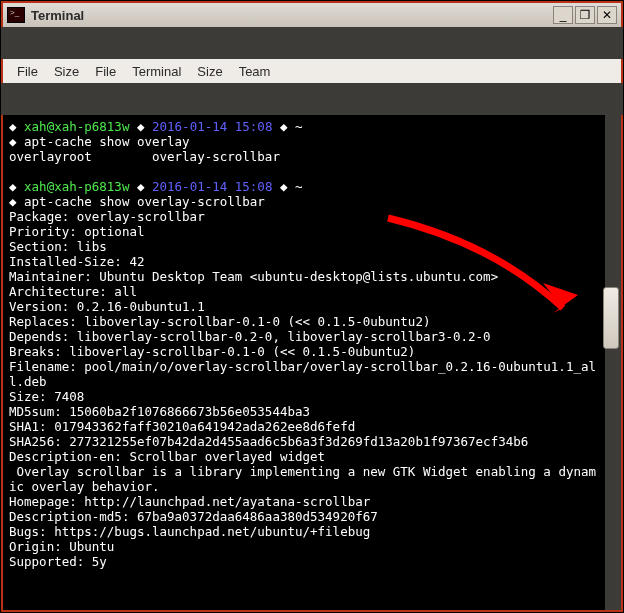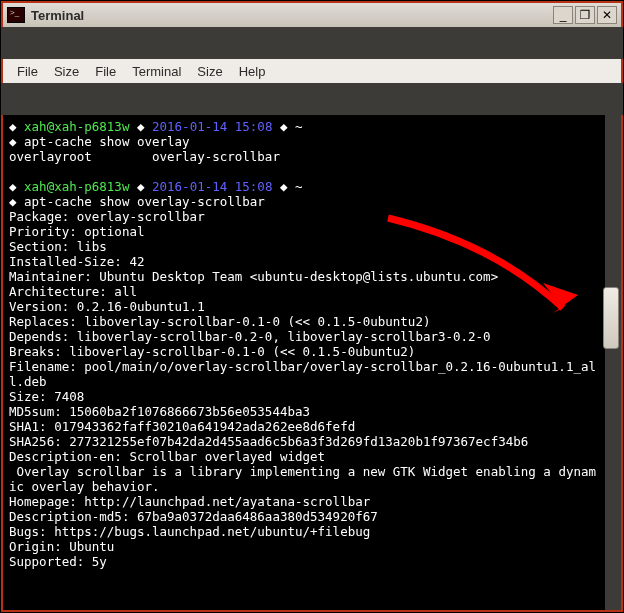--- a/index.html
+++ b/index.html
@@ -34,21 +34,21 @@
       <div class="tb-btn">✕</div>
     </div>
   </div>
 
   <div class="menubar">
     <div class="menu-item">File</div>
     <div class="menu-item">Size</div>
     <div class="menu-item">File</div>
     <div class="menu-item">Terminal</div>
     <div class="menu-item">Size</div>
-    <div class="menu-item">Help</div>
+    <div class="menu-item">Team</div>
   </div>
 
   <div class="termwrap">
     <div class="term"><span><span>◆ </span><span class="green">xah@xah-p6813w</span><span> ◆ </span><span class="blue">2016-01-14 15:08</span><span> ◆ ~</span></span>
 <span><span>◆ </span><span>apt-cache show overlay</span></span>
 <span>overlayroot        overlay-scrollbar</span>
 
 <span><span>◆ </span><span class="green">xah@xah-p6813w</span><span> ◆ </span><span class="blue">2016-01-14 15:08</span><span> ◆ ~</span></span>
 <span><span>◆ </span><span>apt-cache show overlay-scrollbar</span></span>
 <span>Package: overlay-scrollbar</span>

